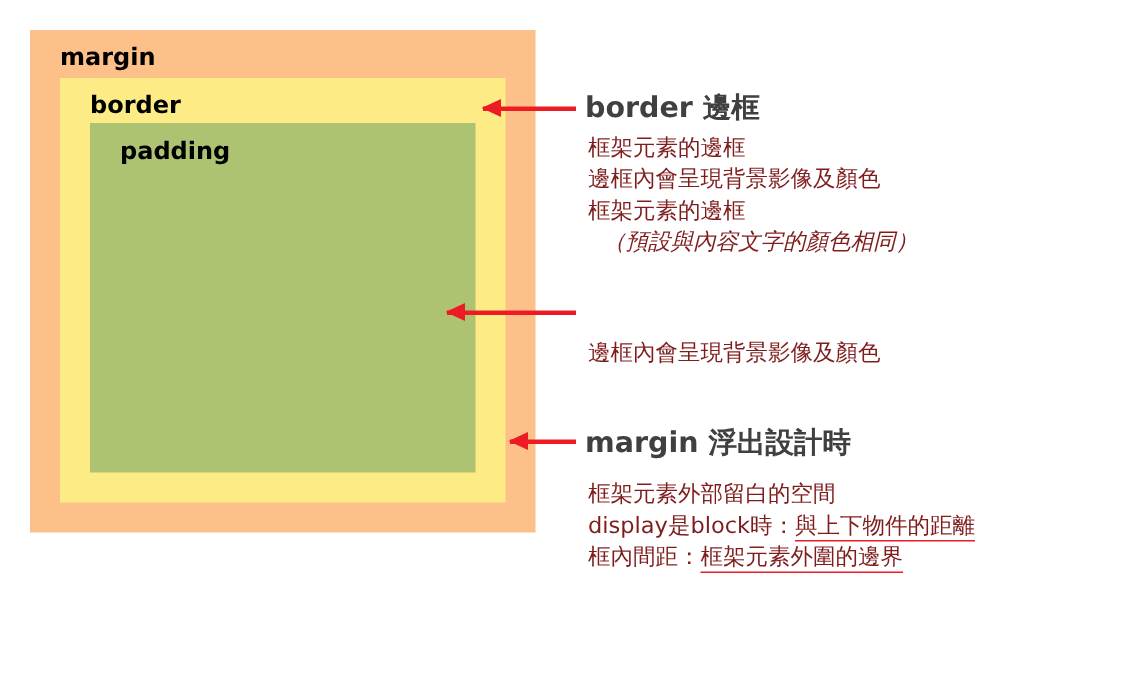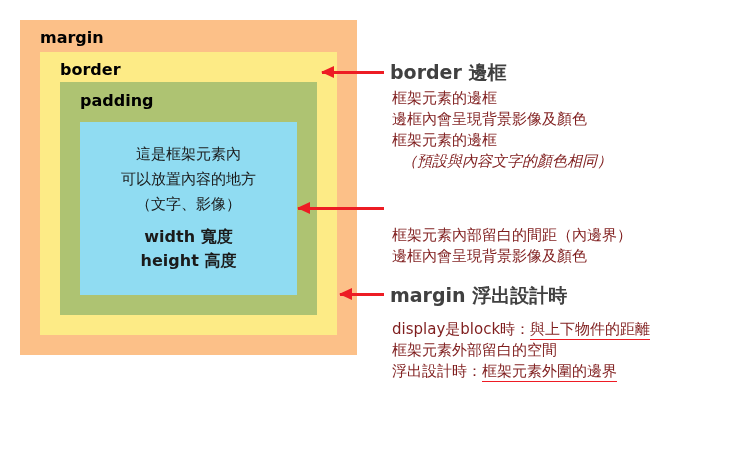--- a/index.html
+++ b/index.html
@@ -137,30 +137,20 @@
 
   <div id="margin-layer" class="layer">
     <div id="margin-label" class="layer-label">margin</div>
 
     <div id="border-layer" class="layer">
       <div id="border-label" class="layer-label">border</div>
 
       <div id="padding-layer" class="layer">
         <div id="padding-label" class="layer-label">padding</div>
 
-        <div id="content-layer" class="layer">
-          <div id="content-text">
-            <div>這是框架元素內</div>
-            <div>可以放置內容的地方</div>
-            <div>（文字、影像）</div>
-            <div class="spacer"></div>
-            <div class="bold-line">width 寬度</div>
-            <div class="bold-line">height 高度</div>
-          </div>
-        </div>
 
       </div>
     </div>
   </div>
 </div>
 
 <div id="arrow-border" class="arrow"></div>
 <div id="arrow-padding" class="arrow"></div>
 <div id="arrow-margin" class="arrow"></div>
 
@@ -173,32 +163,31 @@
   <div id="b-border" class="ann-body">
     <div>框架元素的邊框</div>
     <div>邊框內會呈現背景影像及顏色</div>
     <div>框架元素的邊框</div>
     <div>
       <span class="indent">（預設與內容文字的顏色相同）</span>
     </div>
   </div>
 
   <div id="b-padding" class="ann-body">
-    <div>框架元素內部留白的間距（內邊界）</div>
     <div>邊框內會呈現背景影像及顏色</div>
   </div>
 
   <div id="h-margin" class="ann-heading">
     <span>margin</span>
     <span>浮出設計時</span>
   </div>
   <div id="b-margin" class="ann-body">
+    <div>框架元素外部留白的空間</div>
     <div>
       <span>display是block時：</span><span class="ul">與上下物件的距離</span>
     </div>
-    <div>框架元素外部留白的空間</div>
     <div>
-      <span>浮出設計時：</span><span class="ul">框架元素外圍的邊界</span>
+      <span>框內間距：</span><span class="ul">框架元素外圍的邊界</span>
     </div>
   </div>
 
 
 </div>
 
 </body></html>

